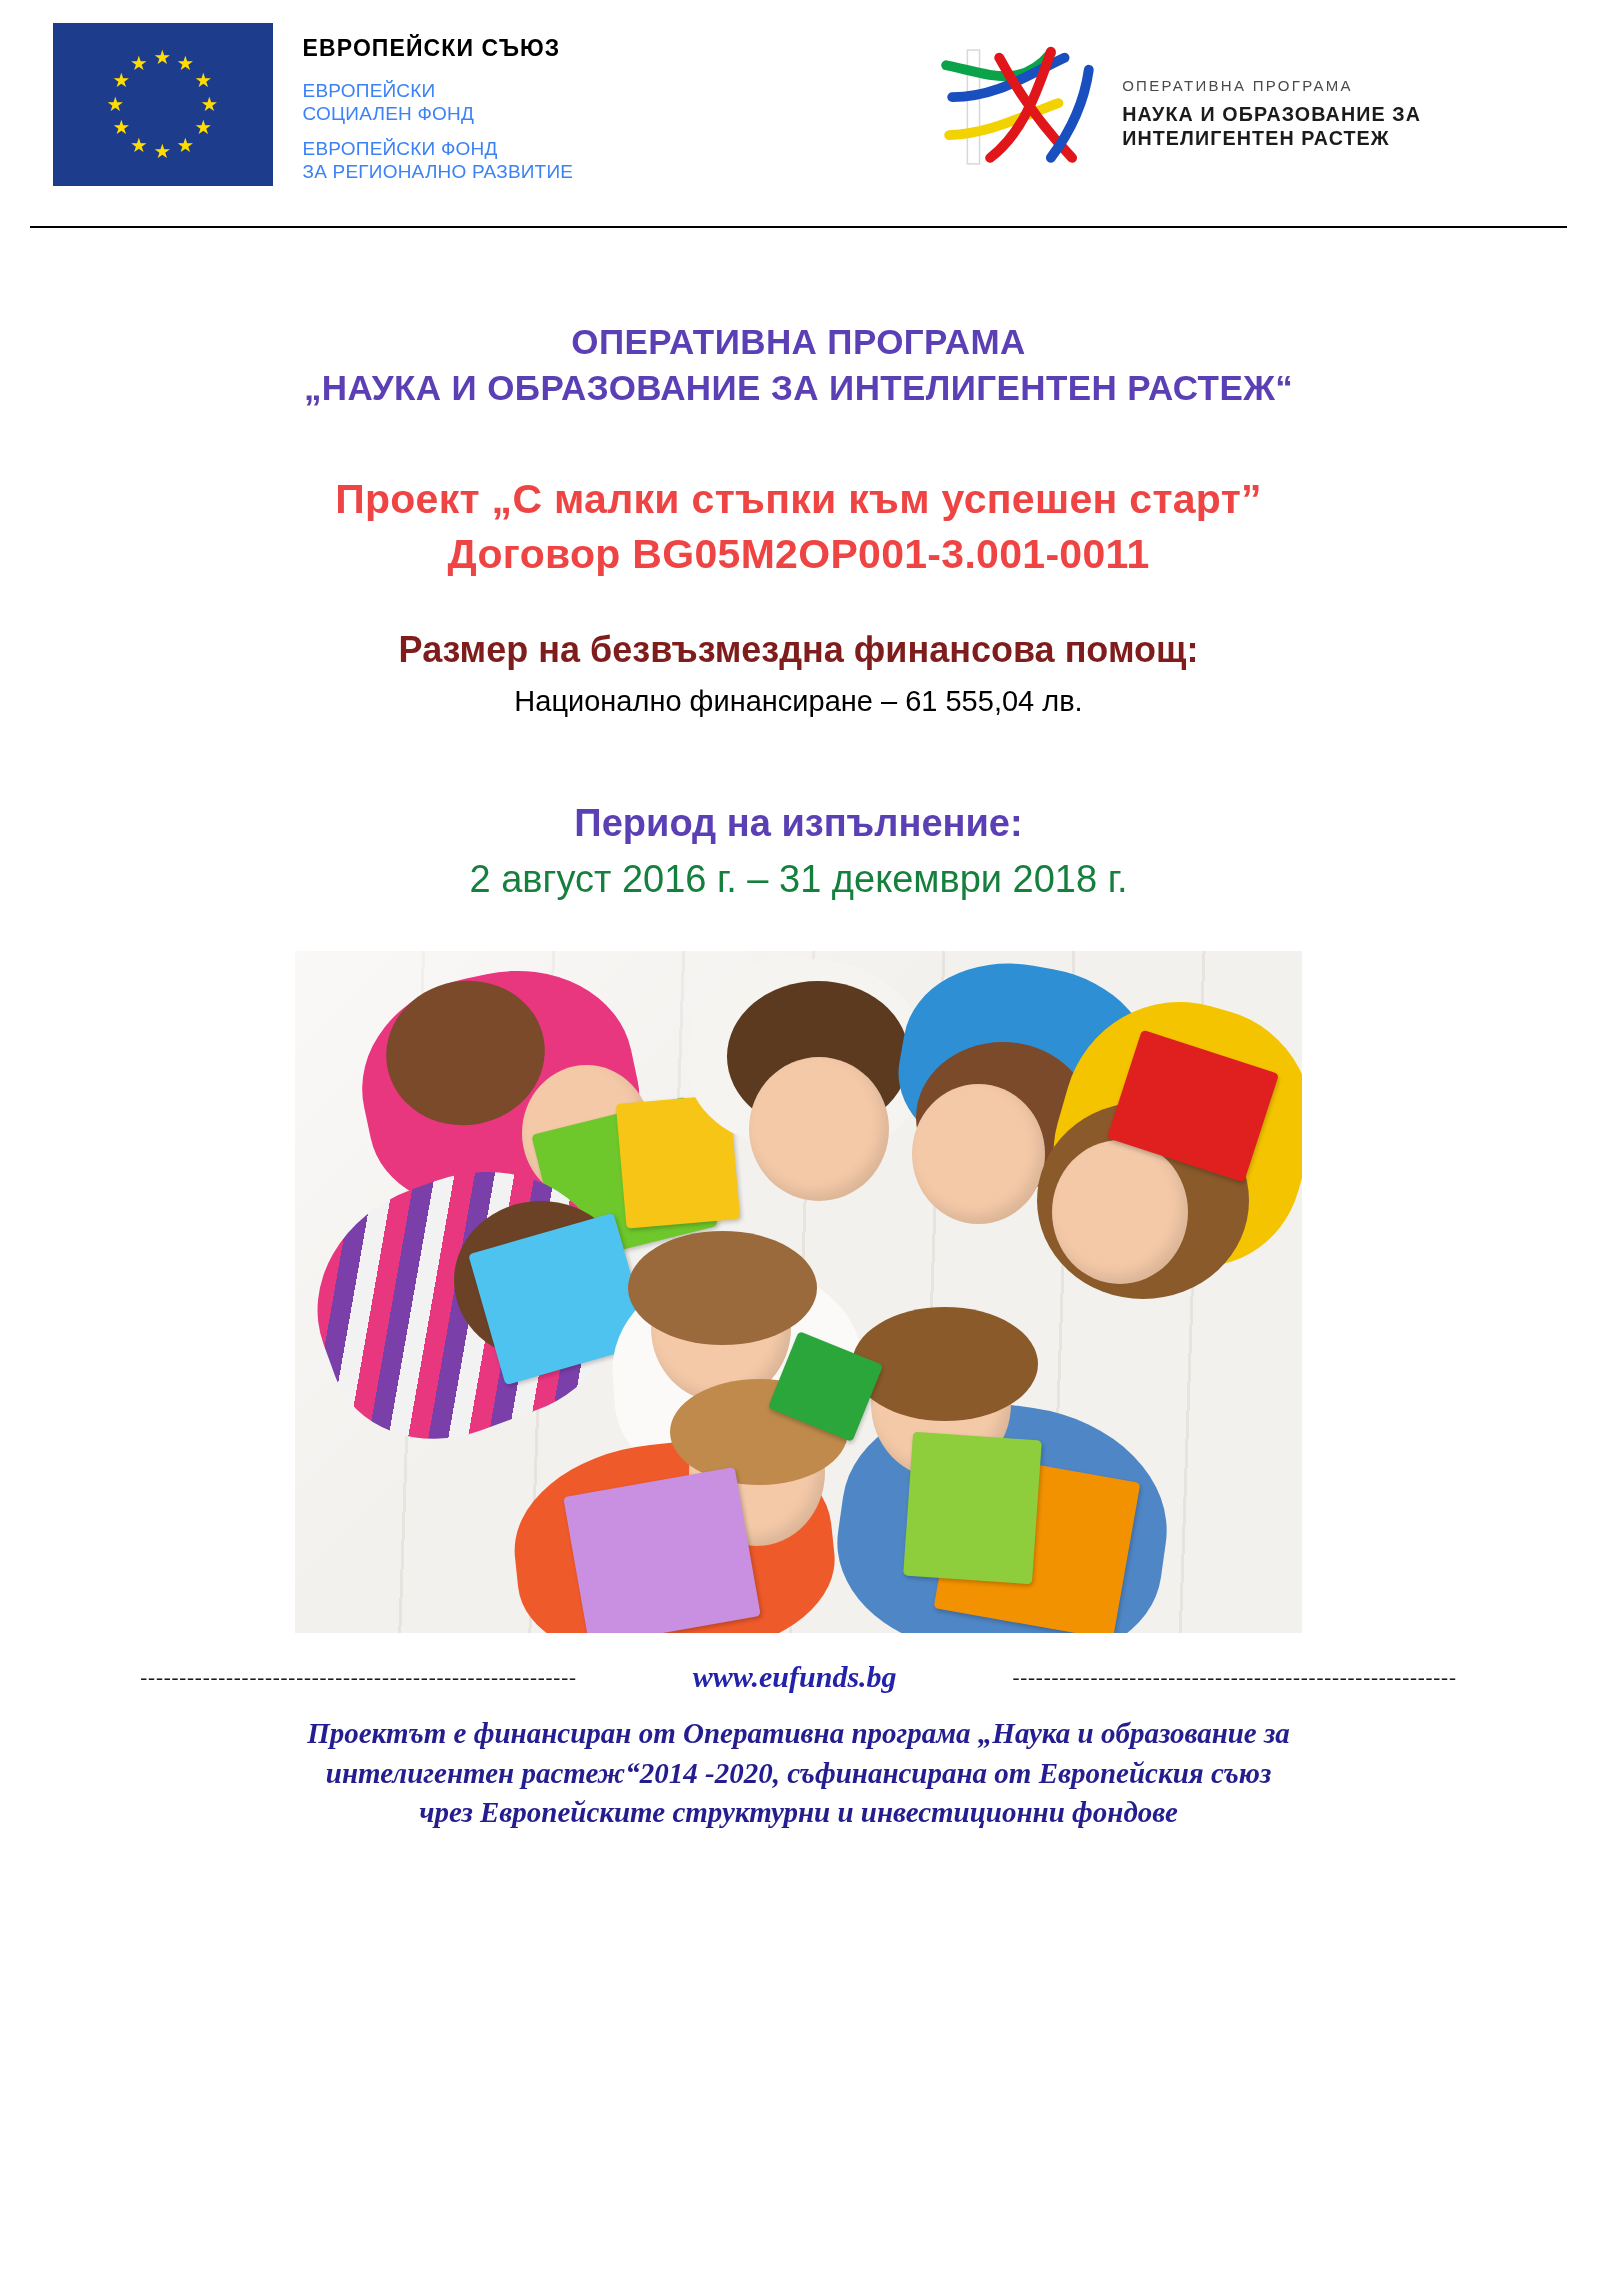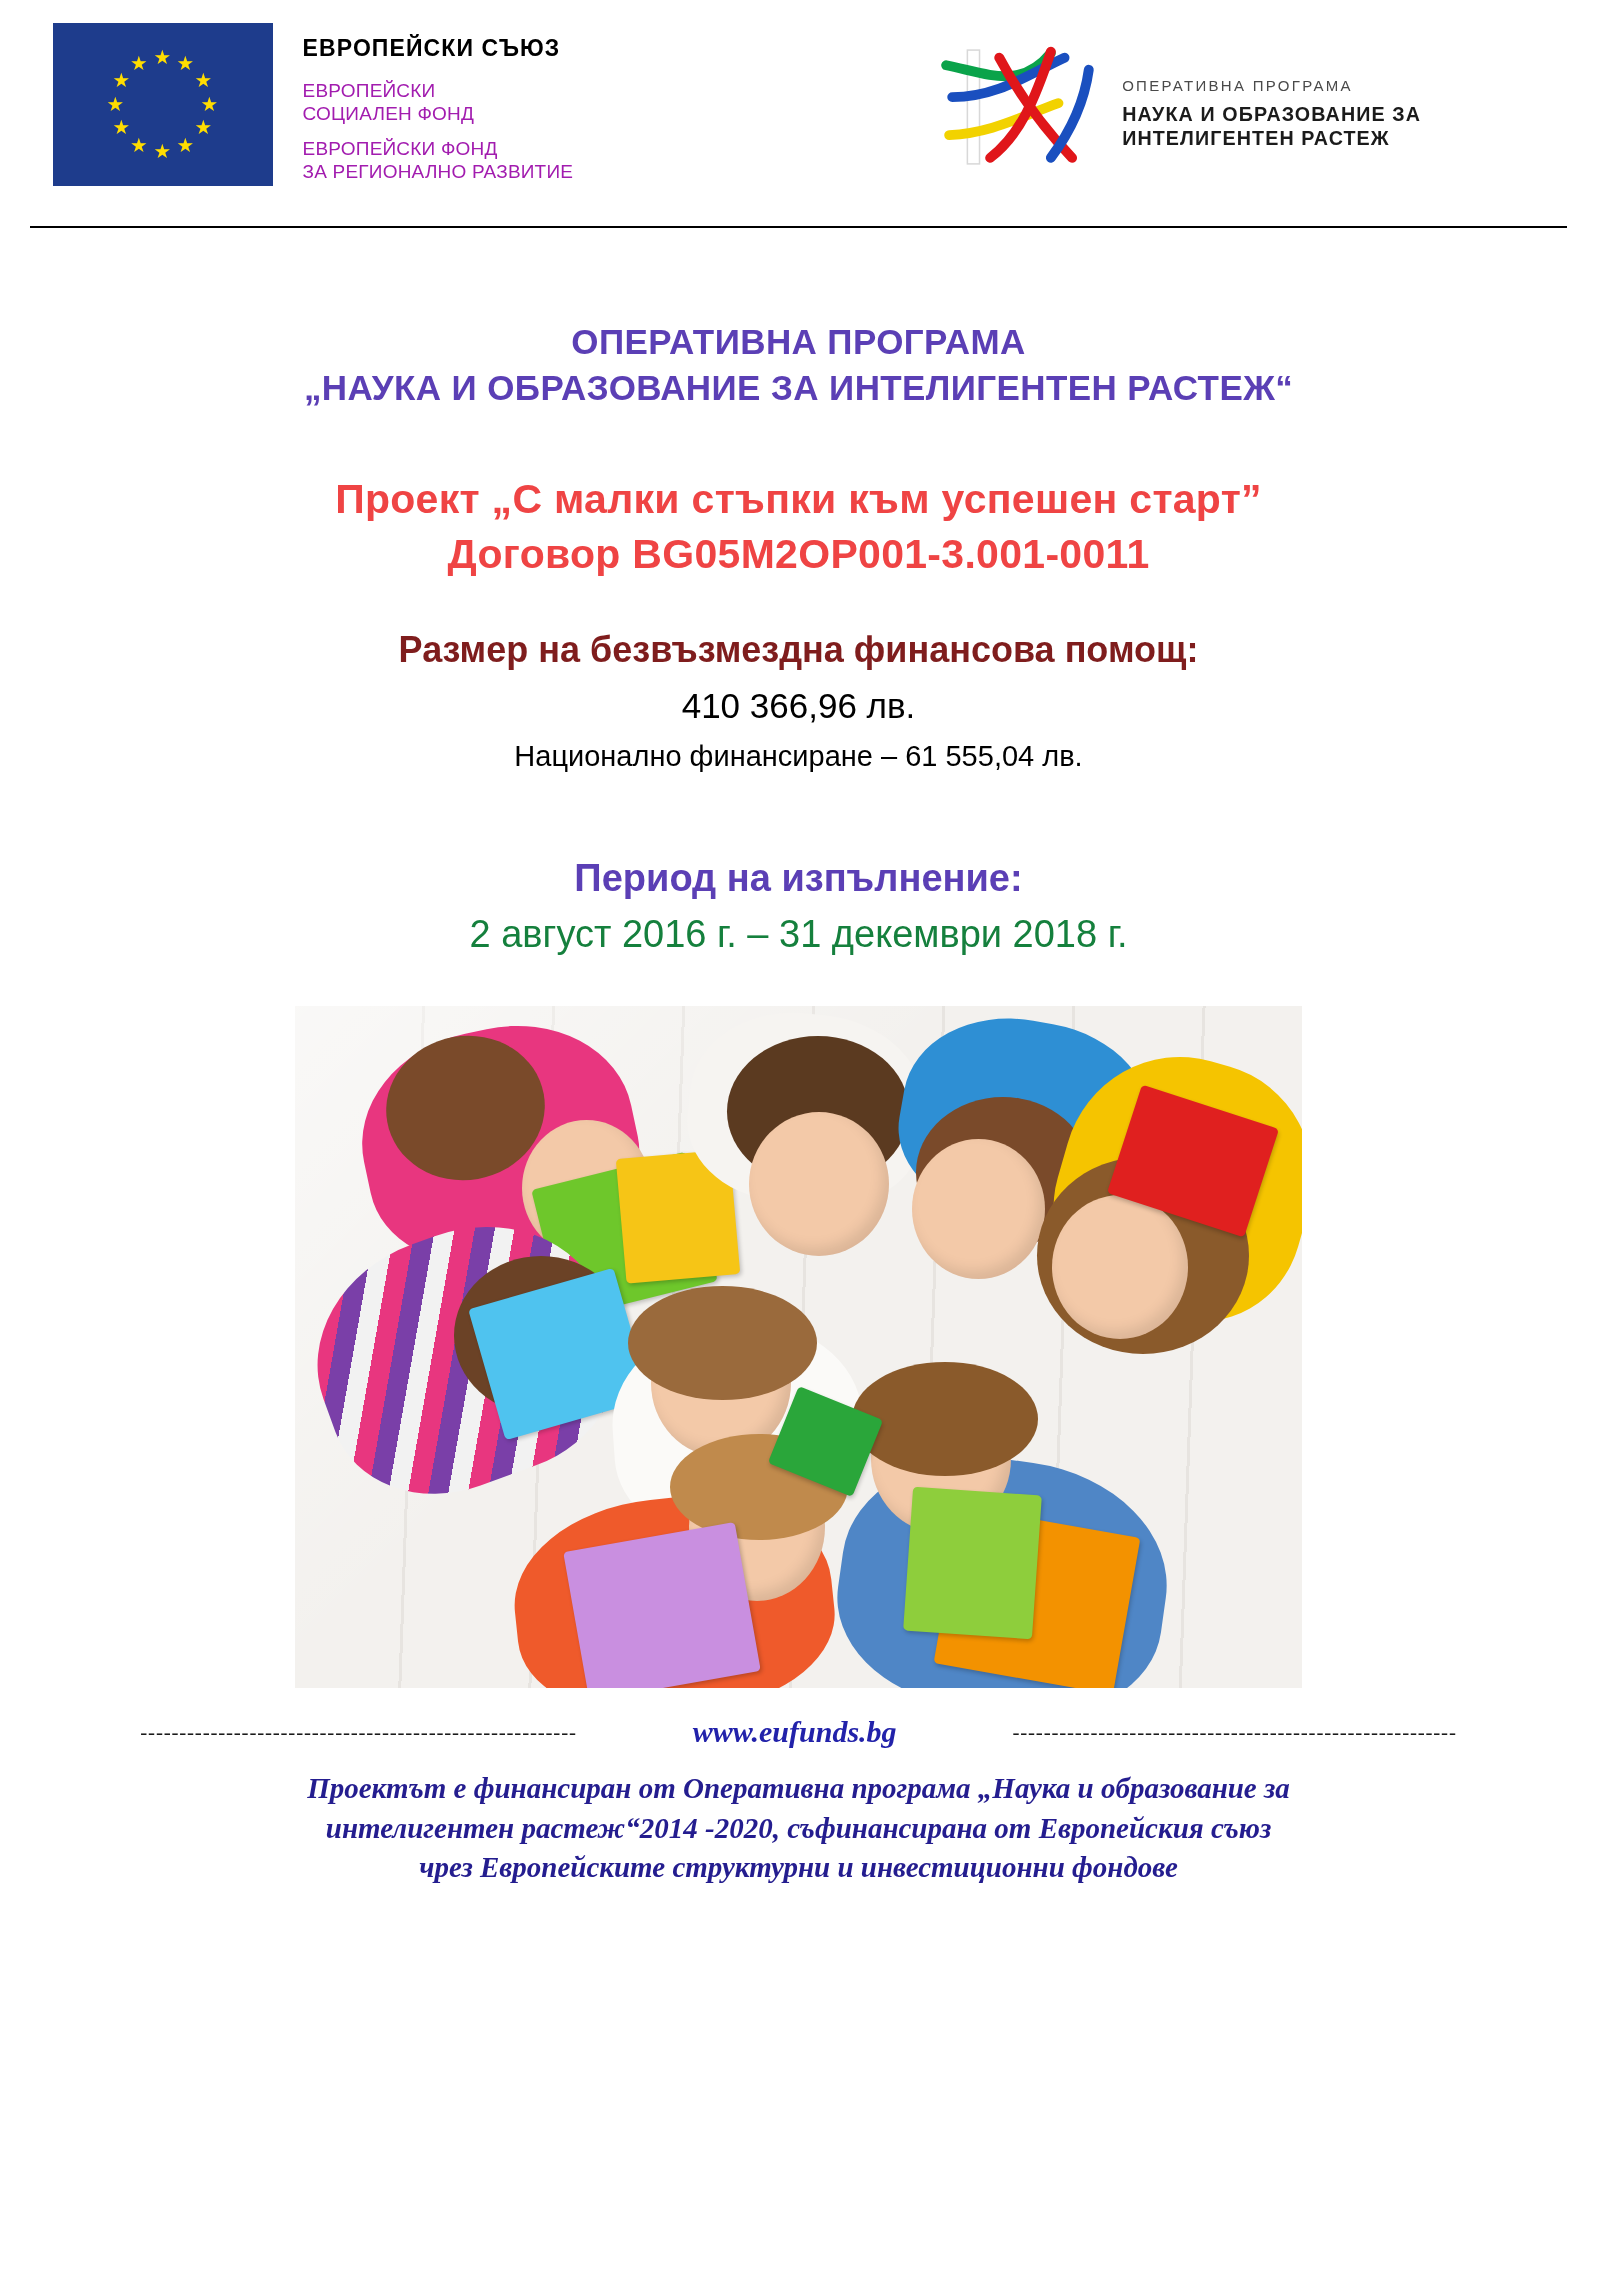--- a/index.html
+++ b/index.html
@@ -63,21 +63,21 @@
   .eu-title {
     font-size: 23px;
     font-weight: bold;
     letter-spacing: 1.1px;
     color: #000;
     margin-bottom: 16.7px;
   }
   .eu-sub {
     font-size: 19px;
     line-height: 1.22;
-    color: #a21caf;
+    color: #3b82f6;
     margin-bottom: 12px;
     letter-spacing: 0.2px;
   }
 
   .op-block {
     display: flex;
     align-items: flex-start;
     margin-left: 364px;
     padding-top: 21px;
   }
@@ -301,21 +301,20 @@
     <div>ОПЕРАТИВНА ПРОГРАМА</div>
     <div>„НАУКА И ОБРАЗОВАНИЕ ЗА ИНТЕЛИГЕНТЕН РАСТЕЖ“</div>
   </div>
 
   <div class="project-title">
     <div>Проект „С малки стъпки към успешен старт”</div>
     <div>Договор  BG05M2OP001-3.001-0011</div>
   </div>
 
   <div class="grant-label">Размер на безвъзмездна финансова помощ:</div>
-  <div class="grant-amount">410 366,96 лв.</div>
   <div class="grant-line">Национално финансиране – 61 555,04 лв.</div>
 
   <div class="period-label">Период на изпълнение:</div>
   <div class="period-value">2 август 2016 г. – 31 декември 2018 г.</div>
 
   <div class="photo-wrap">
     <div class="photo">
 
       <div class="body-shape" style="left:68px; top:23px; width:273px; height:227px; background:#e8367f; transform:rotate(-12deg);"></div>
       <div class="hair" style="left:91px; top:30px; width:159px; height:144px; background:#7a4a2a; transform:rotate(-10deg);"></div>

